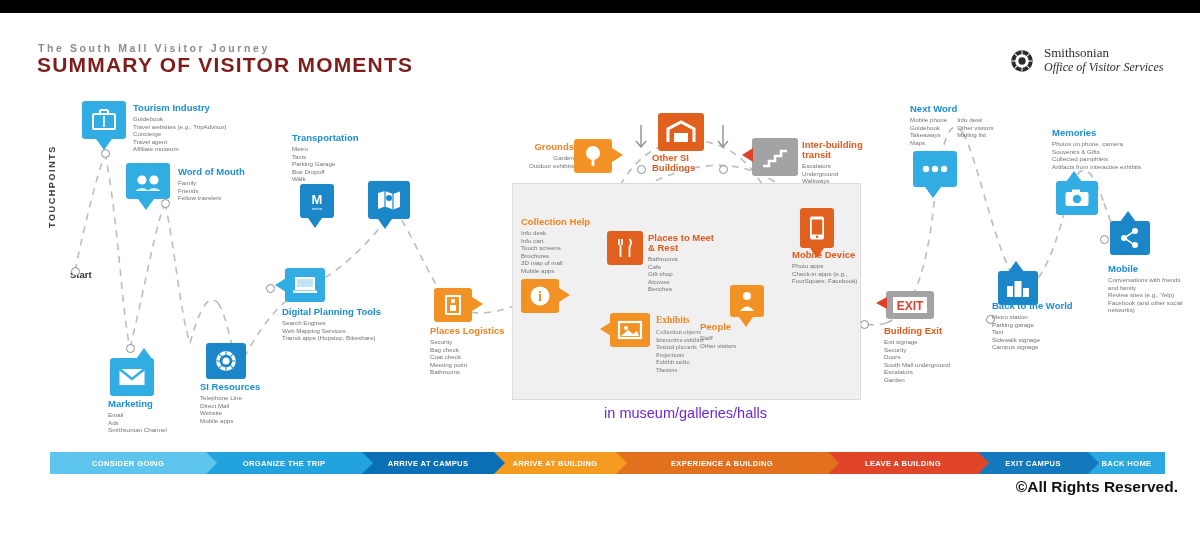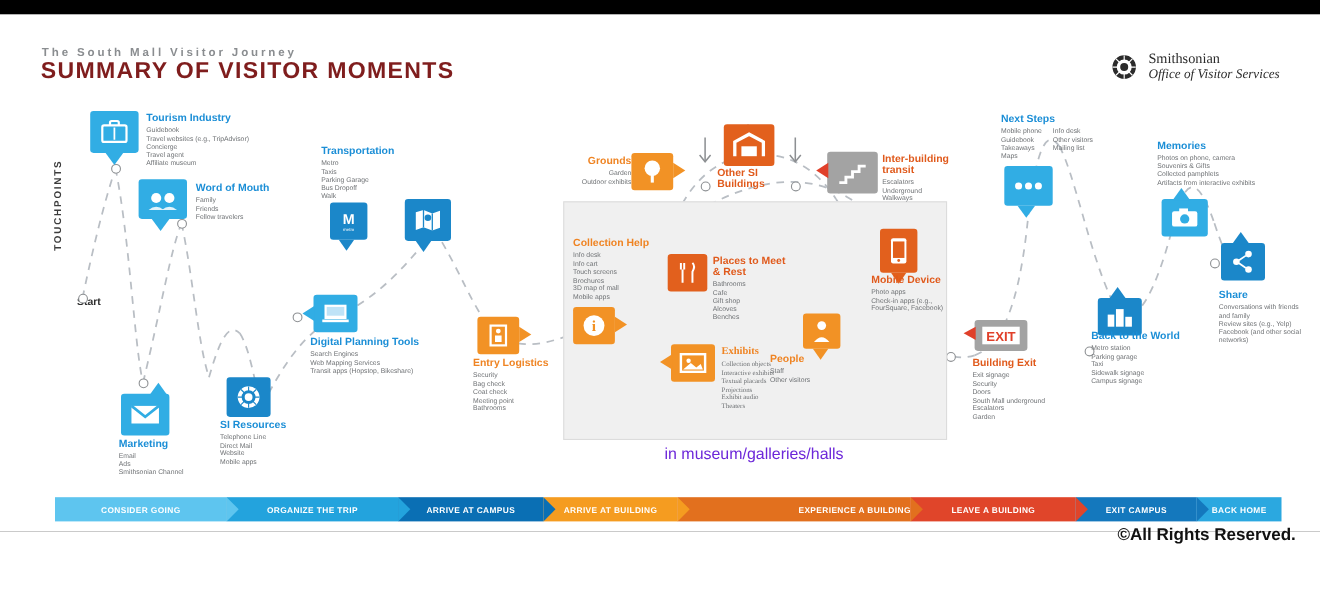--- a/index.html
+++ b/index.html
@@ -274,21 +274,21 @@
 
     <div class="chip c-orange" style="left:434px;top:275px;width:38px;height:34px;">
       <svg width="24" height="22" viewBox="0 0 24 22">
         <rect x="5" y="2" width="14" height="18" fill="none" stroke="#fff" stroke-width="2"></rect>
         <circle cx="12" cy="7" r="2.2" fill="#fff"></circle>
         <path d="M9 11 h6 v6 h-6 Z" fill="#fff"></path>
       </svg>
       <div class="tail" style="left:38px;top:9px;border-top:7px solid transparent;border-bottom:7px solid transparent;border-left:11px solid #f29225;"></div>
     </div>
     <div class="moment orange" style="left:430px;top:312px;width:110px;">
-      <div class="mhead">Entry Logistics</div>
+      <div class="mhead">Places Logistics</div>
       <div class="mlist">
         <div>Security</div>
         <div>Bag check</div>
         <div>Coat check</div>
         <div>Meeting point</div>
         <div>Bathrooms</div>
       </div>
     </div>
 
     <div class="chip c-orange" style="left:574px;top:126px;width:38px;height:34px;">
@@ -439,21 +439,21 @@
 
     <div class="chip c-blue" style="left:913px;top:138px;width:44px;height:36px;">
       <svg width="30" height="10" viewBox="0 0 30 10">
         <circle cx="6" cy="5" r="3.2" fill="#fff"></circle>
           <circle cx="15" cy="5" r="3.2" fill="#fff"></circle>
         <circle cx="24" cy="5" r="3.2" fill="#fff"></circle>
       </svg>
       <div class="tail" style="left:12px;top:36px;border-left:8px solid transparent;border-right:8px solid transparent;border-top:11px solid #31ade4;"></div>
     </div>
     <div class="moment blue" style="left:910px;top:90px;width:130px;">
-      <div class="mhead">Next Steps</div>
+      <div class="mhead">Next Word</div>
       <div class="mcols">
         <div class="mlist">
           <div>Mobile phone</div>
           <div>Guidebook</div>
           <div>Takeaways</div>
           <div>Maps</div>
         </div>
         <div class="mlist">
           <div>Info desk</div>
           <div>Other visitors</div>
@@ -502,21 +502,21 @@
     <div class="chip c-blue2" style="left:1110px;top:208px;width:40px;height:34px;">
       <svg width="22" height="22" viewBox="0 0 22 22">
         <circle cx="16" cy="4" r="3" fill="#fff"></circle>
           <circle cx="5" cy="11" r="3" fill="#fff"></circle>
         <circle cx="16" cy="18" r="3" fill="#fff"></circle>
         <path d="M7.4 9.6 L13.6 5.4 M7.4 12.4 L13.6 16.6" stroke="#fff" stroke-width="1.6"></path>
       </svg>
       <div class="tail" style="left:10px;top:-10px;border-left:8px solid transparent;border-right:8px solid transparent;border-bottom:11px solid #1b87c9;"></div>
     </div>
     <div class="moment blue" style="left:1108px;top:250px;width:76px;">
-      <div class="mhead">Share</div>
+      <div class="mhead">Mobile</div>
       <div class="mlist">
         <div style="white-space:normal;">Conversations with friends and family</div>
         <div style="white-space:normal;">Review sites (e.g., Yelp)</div>
         <div style="white-space:normal;">Facebook (and other social networks)</div>
       </div>
     </div>
 
     <div class="ribbon">
       <div class="seg" style="left:0px;width:156px;">
         <div class="body" style="background:#5ec5ef;"></div>
@@ -531,21 +531,21 @@
       <div class="seg" style="left:312px;width:132px;">
         <div class="body" style="background:#0a6fb4;"></div>
         <div class="arrow" style="border-left:11px solid #0a6fb4;"></div>
         <span>ARRIVE AT CAMPUS</span>
       </div>
       <div class="seg" style="left:444px;width:122px;">
         <div class="body" style="background:#f59c20;"></div>
         <div class="arrow" style="border-left:11px solid #f59c20;"></div>
         <span>ARRIVE AT BUILDING</span>
       </div>
-      <div class="seg" style="left:566px;width:212px;justify-content:flex-end;">
+      <div class="seg" style="left:566px;width:212px;">
         <div class="body" style="background:#e2701e;"></div>
         <div class="arrow" style="border-left:11px solid #e2701e;"></div>
         <span>EXPERIENCE A BUILDING</span>
       </div>
       <div class="seg" style="left:778px;width:150px;">
         <div class="body" style="background:#e0452a;"></div>
         <div class="arrow" style="border-left:11px solid #e0452a;"></div>
         <span>LEAVE A BUILDING</span>
       </div>
       <div class="seg" style="left:928px;width:110px;">

